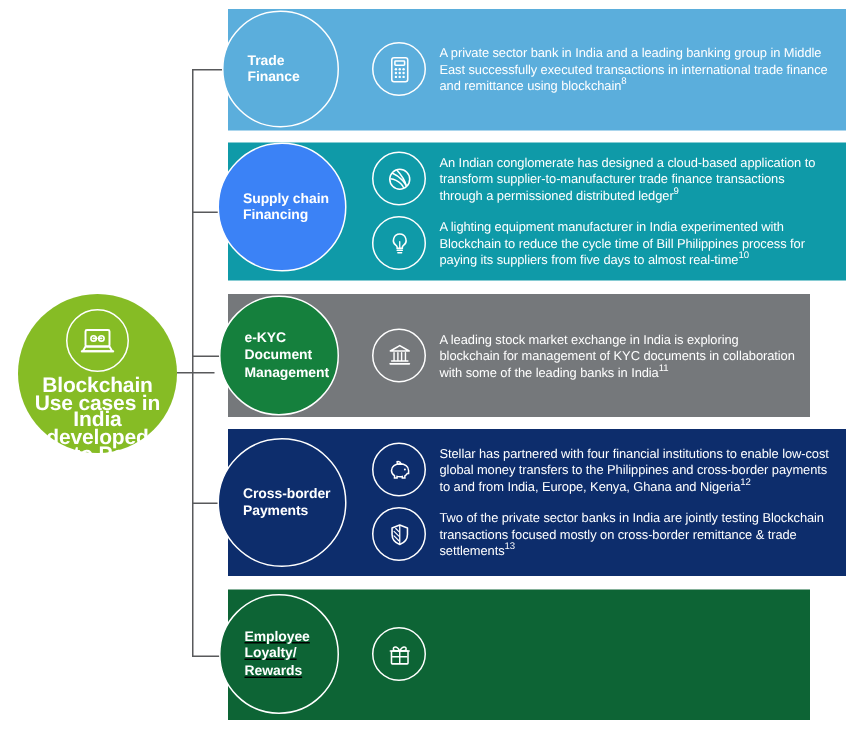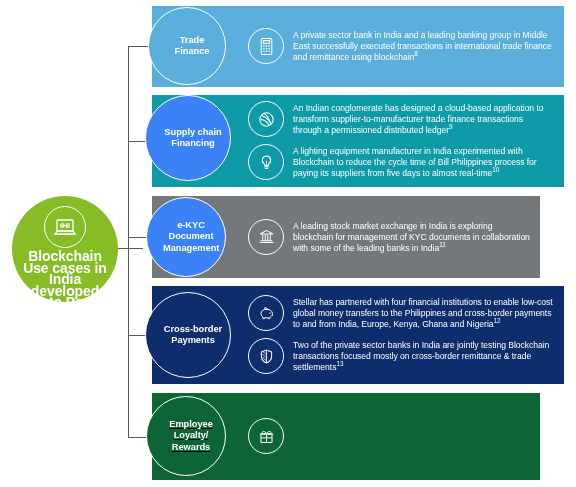--- a/index.html
+++ b/index.html
@@ -130,21 +130,21 @@
     align-items: center;
     justify-content: center;
     box-sizing: border-box;
     z-index: 3;
   }
   .node-label {
     color: #ffffff;
     font-size: 9.3px;
     font-weight: bold;
     line-height: 11.4px;
-    text-align: center;
+    text-align: left;
     padding-left: 16px;
     padding-right: 6px;
     width: 100%;
     box-sizing: border-box;
     letter-spacing: -0.05px;
   }
 </style>
 </head>
 <body>
 
@@ -245,21 +245,21 @@
           <svg width="19" height="19" viewBox="0 0 20 20" fill="none" stroke="#ffffff" stroke-width="1.1">
             <path d="M3.4 7.4L10 3.6l6.6 3.8z" stroke-linejoin="round"></path>
             <path d="M3.2 16.4h13.6" stroke-linecap="round"></path>
             <path d="M4.3 14.4h11.4" stroke-linecap="round"></path>
             <path d="M6 8.6v5.4M8.7 8.6v5.4M11.3 8.6v5.4M14 8.6v5.4" stroke-linecap="round" stroke-width="1"></path>
           </svg>
         </span>
         <div class="row-text"><span>A leading stock market exchange in India is exploring blockchain for management of KYC documents in collaboration with some of the leading banks in India</span><sup>11</sup></div>
       </div>
     </div>
-    <div class="node-circle" style="left:-6px; top:1px; width:80px; height:80px; background:#3b82f6;">
+    <div class="node-circle" style="left:-6px; top:1px; width:80px; height:80px; background:#15803d;">
       <div class="node-label">e-KYC Document Management</div>
     </div>
   </div>
 
   <div class="band" style="top:286px; height:98px; width:412px; background:#0d2d6c;">
     <div class="band-rows">
       <div class="band-row">
         <span class="row-icon-ring">
           <svg width="19" height="19" viewBox="0 0 20 20" fill="none" stroke="#ffffff" stroke-width="1.05">
             <path d="M16.2 10.1c0-2.7-2.7-4.6-6-4.6-3.3 0-6 1.9-6 4.6 0 1.5.8 2.8 2.1 3.7v1.6h1.8v-1.1c.65.17 1.35.26 2.1.26.55 0 1.1-.05 1.6-.15v1h1.8v-1.45c.75-.47 1.35-1.07 1.75-1.75h.85v-2.1z"></path>

